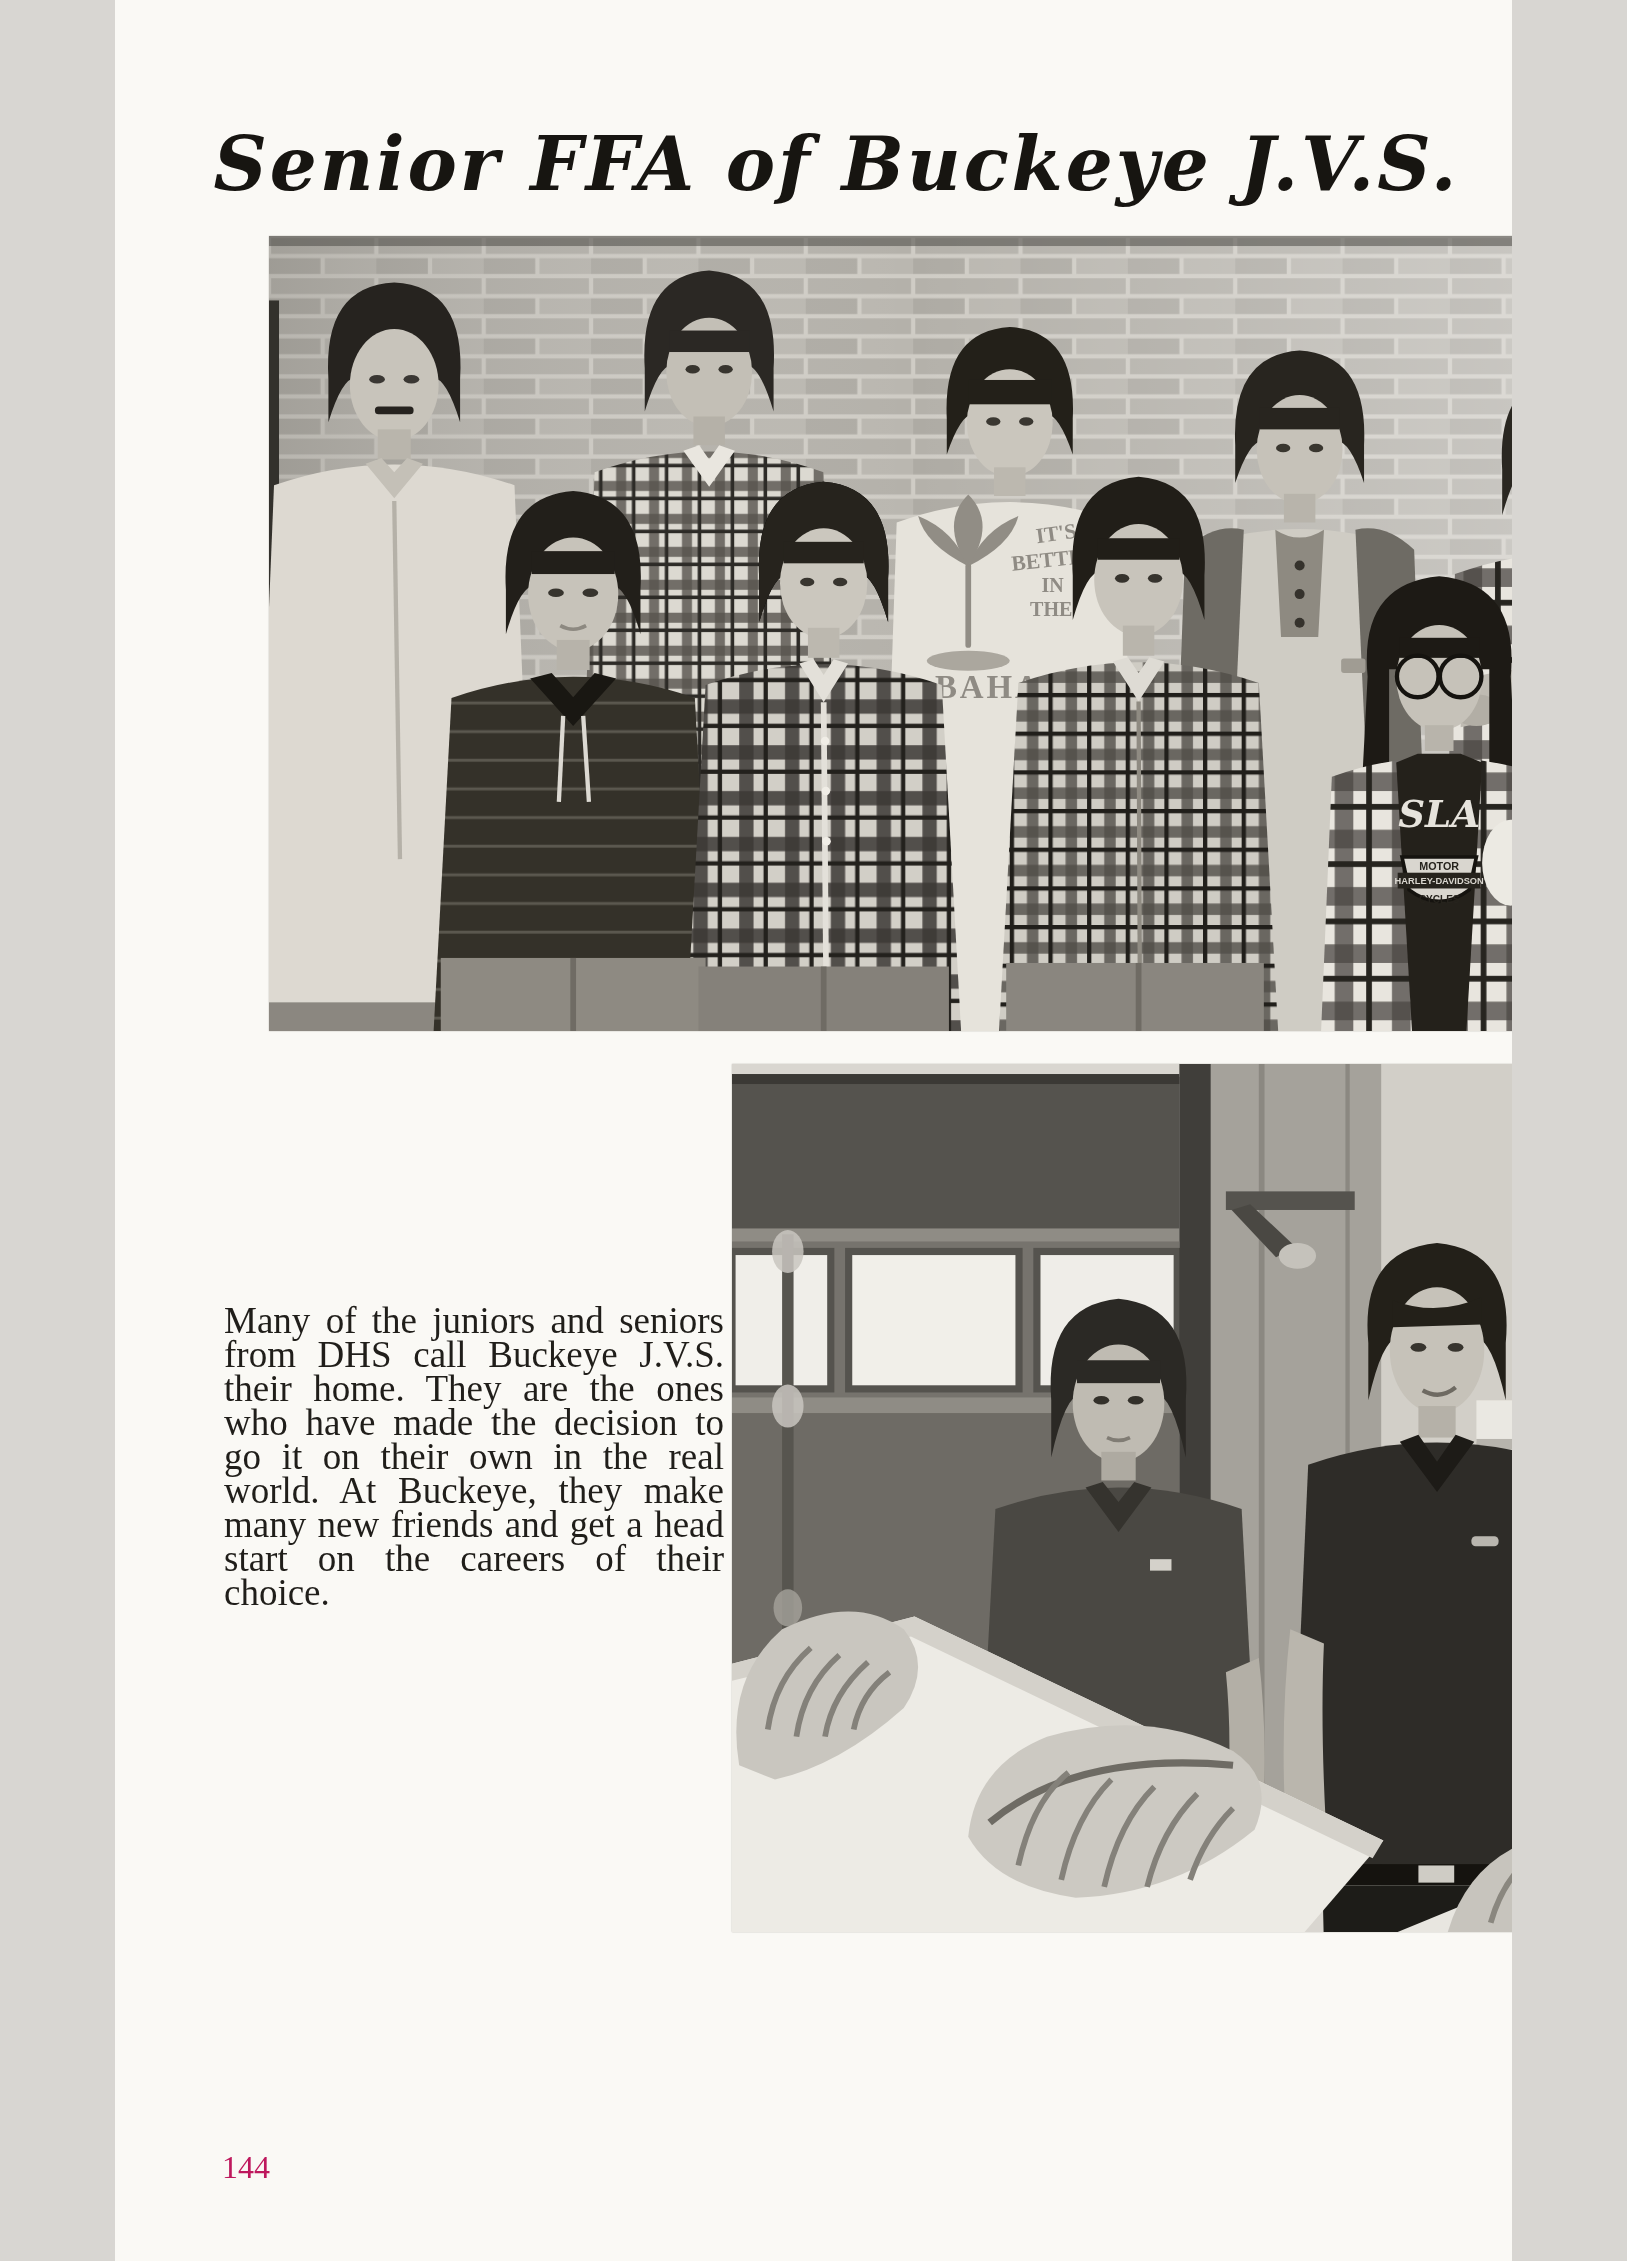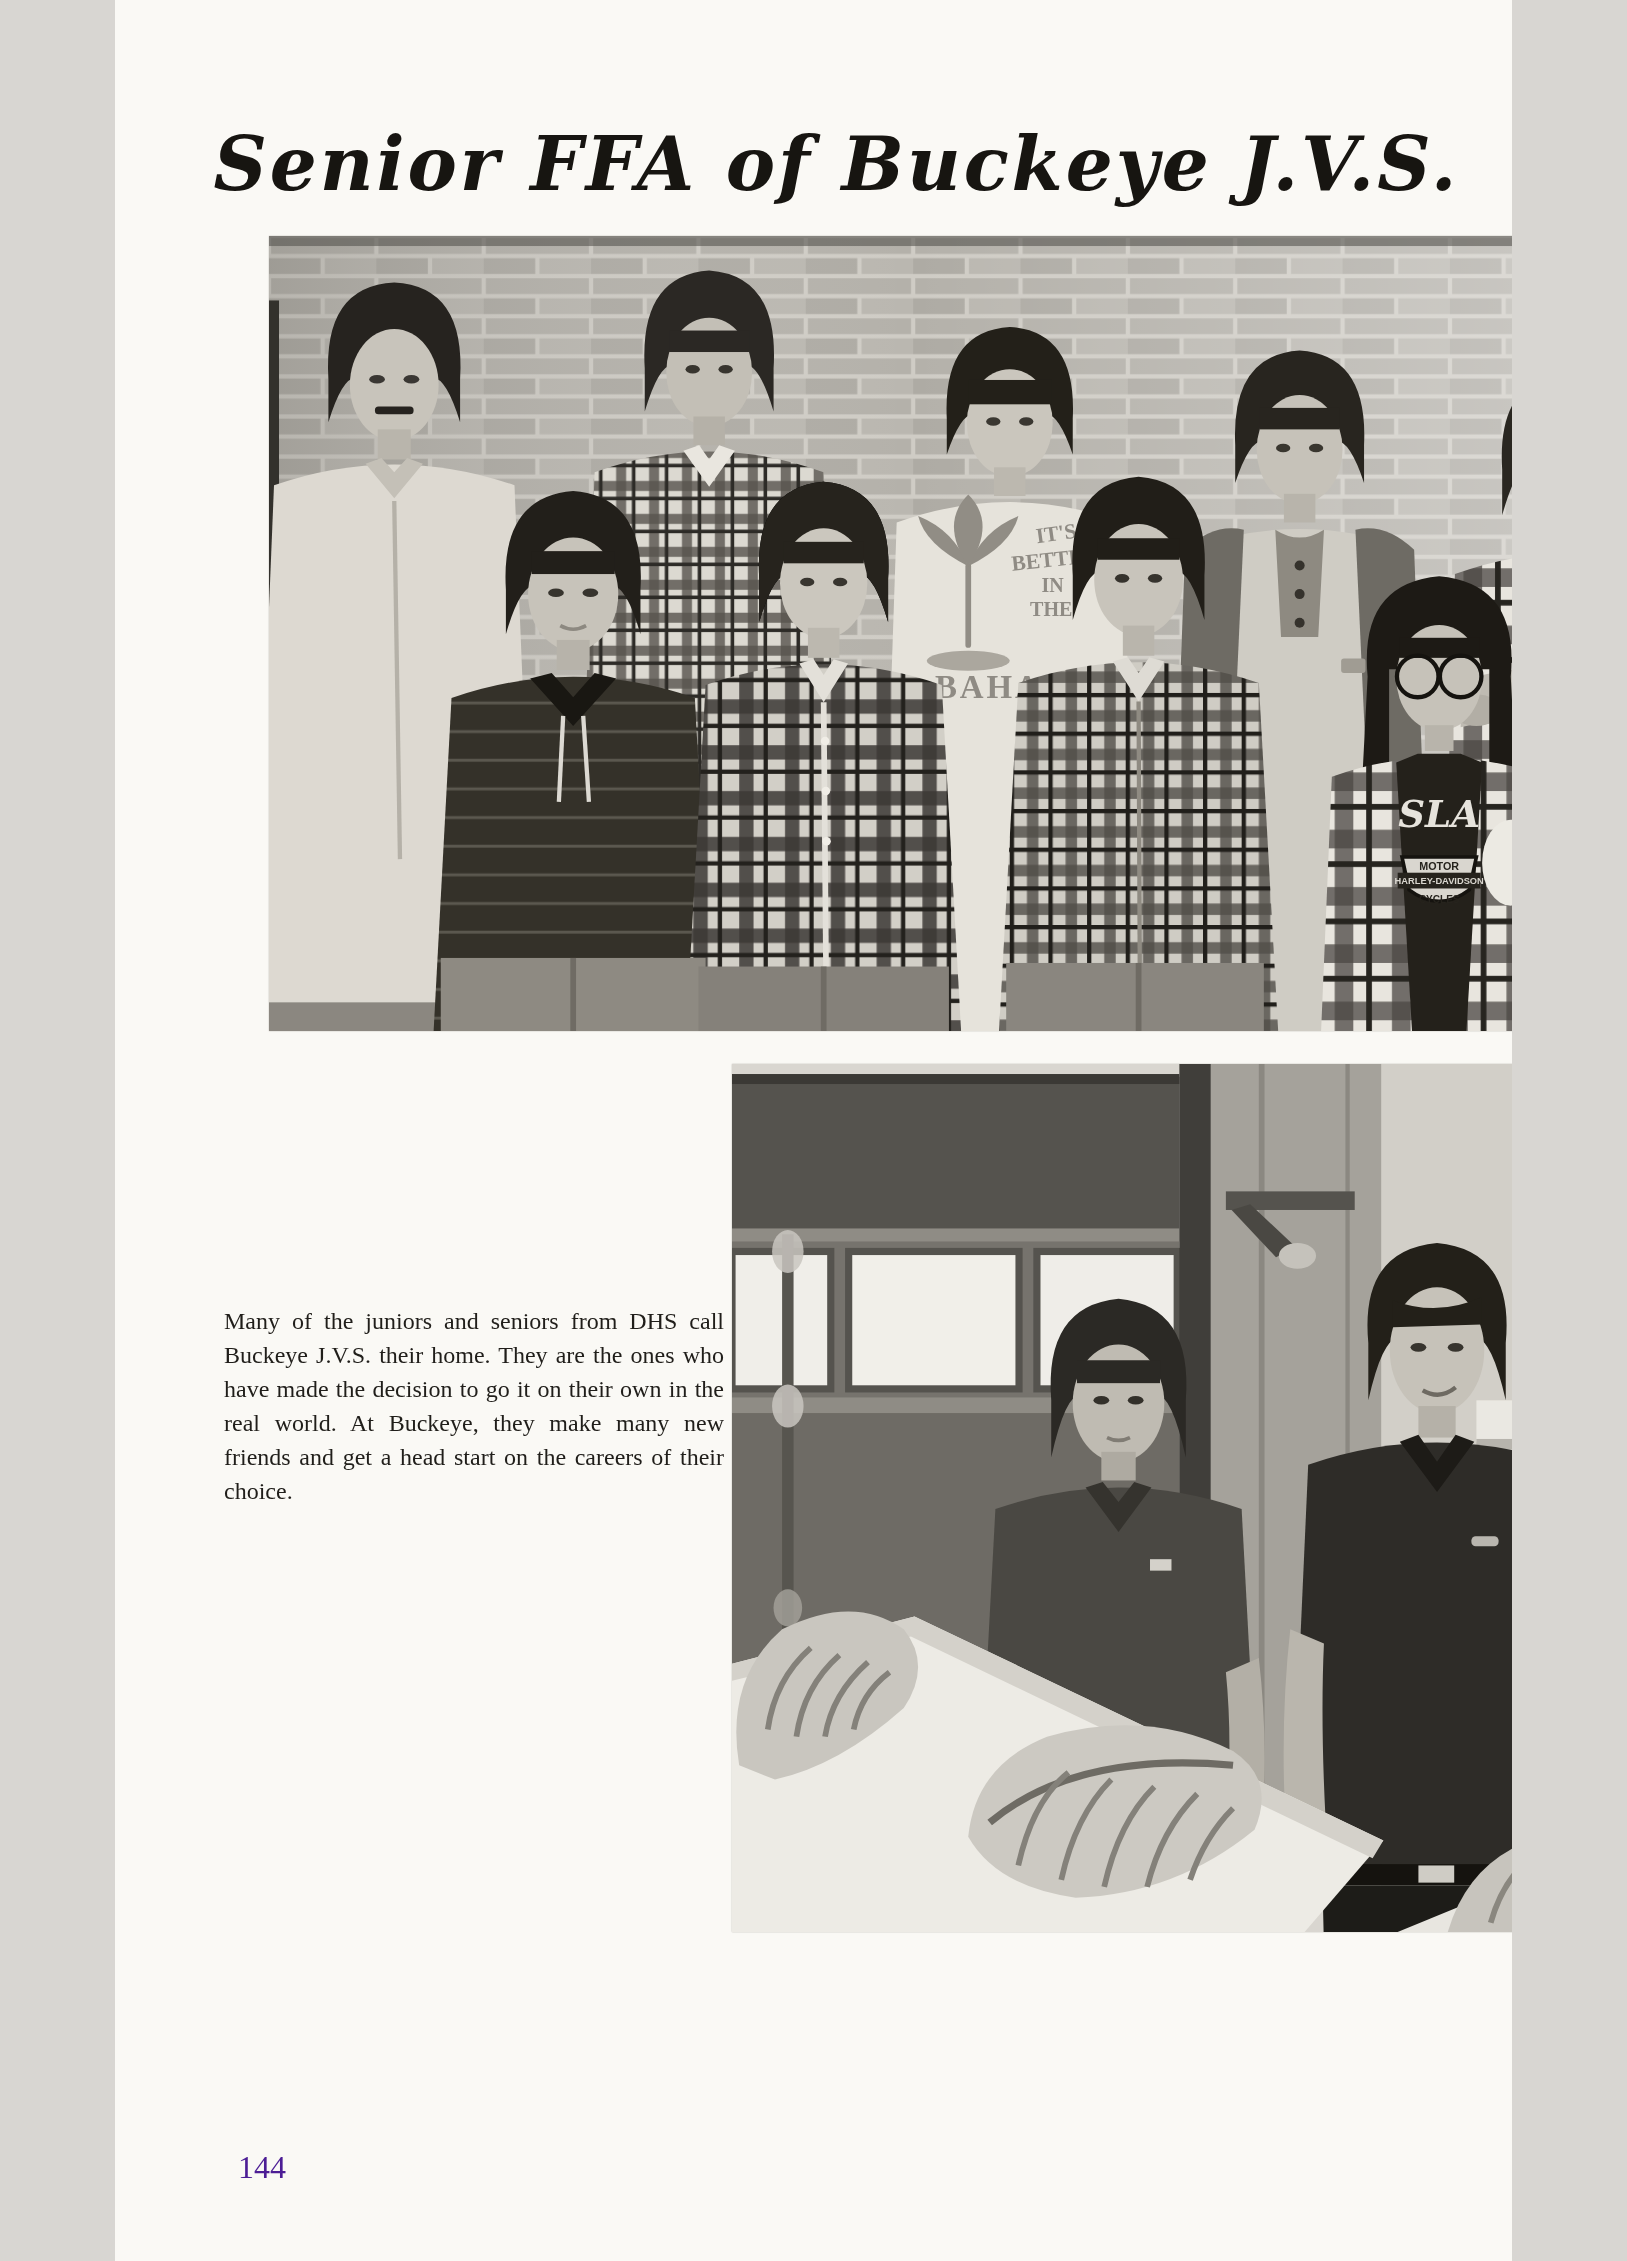--- a/index.html
+++ b/index.html
@@ -29,32 +29,31 @@
   figure.photo{margin:0;padding:0;position:absolute;box-shadow:0 0 1.4px rgba(60,58,54,.35);}
   figure.photo svg{display:block;width:100%;height:100%;}
   .photo-top{left:154px;top:236px;width:1430px;height:795px;}
   .photo-bottom{left:617px;top:1064px;width:967px;height:868px;}
   .text-col{
     position:absolute;
     left:109px;top:1304px;width:500px;
   }
   .text-col p{
     margin:0;
-    font-size:24px;
+    font-size:37px;
     line-height:34px;
     text-align:justify;
     color:#201e1a;
   }
   .text-col p + p{margin-top:79px;}
   .page-number{
     position:absolute;
     left:107px;top:2149px;
     font-size:32px;
-    color:#4c1d95;
-    margin-left:16px;
+    color:#be185d;
   }
 </style>
 </head>
 <body>
 
 <div class="page">
 
   <h1 class="page-title">Senior FFA of Buckeye J.V.S.</h1>
 
   <figure class="photo photo-top">

